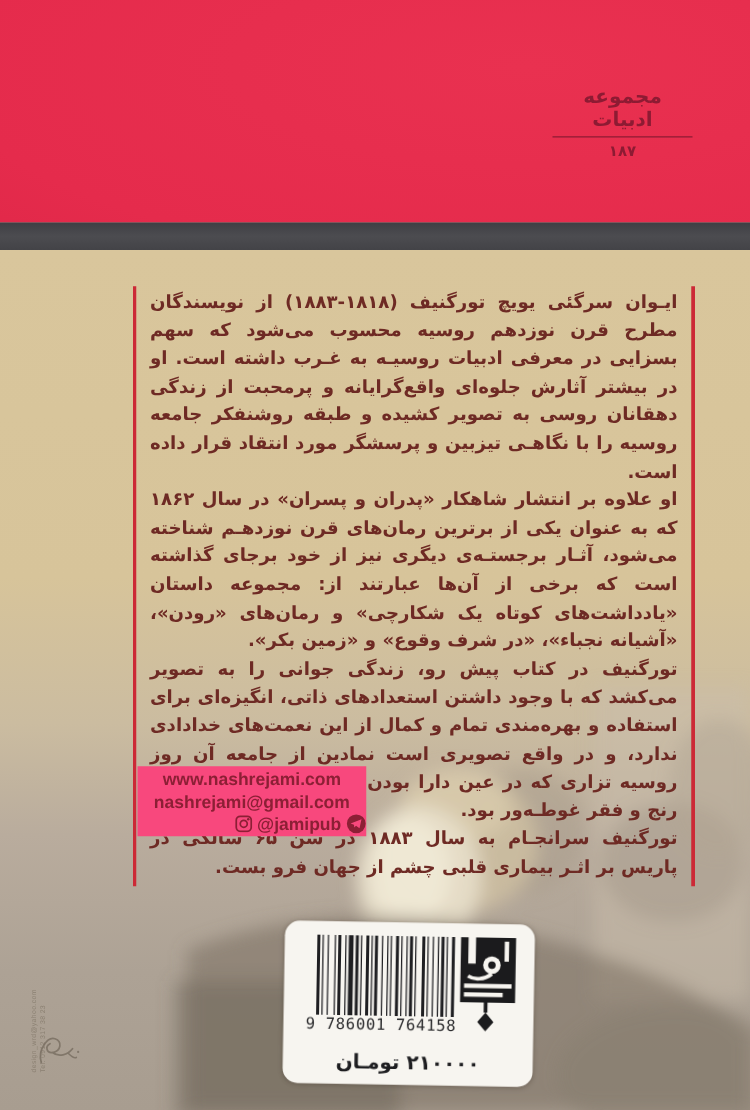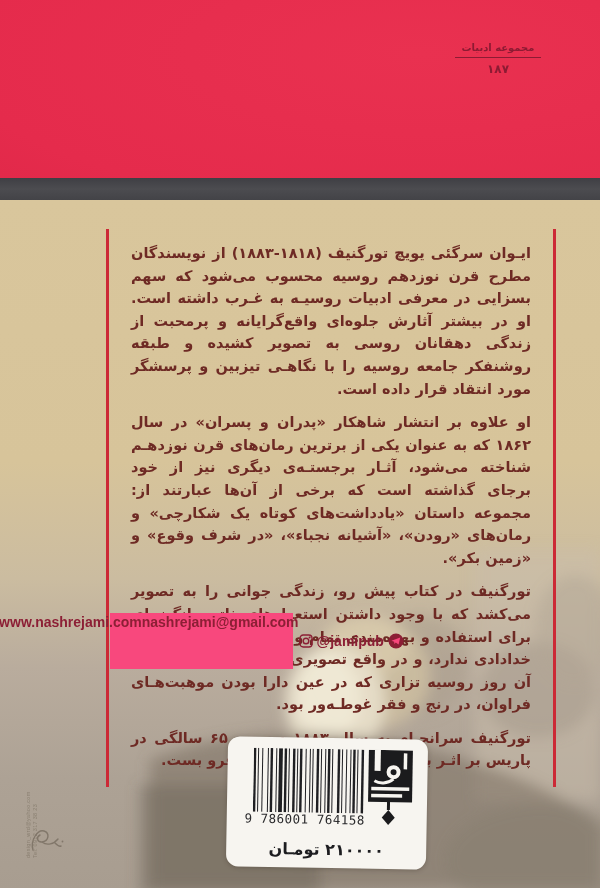--- a/index.html
+++ b/index.html
@@ -11,23 +11,24 @@
   
   .red-band{
     position:absolute;left:0;top:0;width:600px;height:178px;
     background:radial-gradient(140% 160% at 70% 30%, #e93150 0%, #e52b4c 55%, #d82343 100%);
   }
   .series{
     position:absolute;top:36px;right:46px;width:112px;text-align:center;
     color:#8d1b33;
   }
   .series .label{
-    font-size:10px;font-weight:700;letter-spacing:.5px;
+    font-size:16px;font-weight:700;letter-spacing:.5px;
     padding-bottom:4px;border-bottom:1.6px solid #8d1b33;display:inline-block;
     min-width:86px;
+    margin-top:31px;
   }
   .series .number{
     font-size:12px;font-weight:700;margin-top:4px;letter-spacing:4px;
   }
   
   .dark-band{
     position:absolute;left:0;top:178px;width:600px;height:22px;
     background:linear-gradient(180deg,#3f3f44 0%,#4c4c50 50%,#434347 100%);
   }
   
@@ -42,31 +43,31 @@
   
   .blurb-box{
     position:absolute;left:106px;top:229px;width:450px;box-sizing:border-box;
     border-left:3px solid #cc2936;border-right:3px solid #cc2936;
     padding:2px 11px 4px 11px;
     direction:rtl;text-align:justify;
     color:#6e2a24;
     font-size:14.5px;font-weight:700;line-height:22.6px;
     min-height:384px;
   }
-  .blurb-box p{margin:11px;}
+  .blurb-box p{margin:0;}
   
   .contact-box{
     position:absolute;left:110px;top:613px;width:183px;height:56px;
     background:#f8487d;
     color:#8c1f35;text-align:center;
     font-family:"Liberation Sans",sans-serif;font-weight:700;
     font-size:14px;line-height:18px;
-    display:flex;flex-direction:row;justify-content:center;
-  }
-  .contact-box .row{display:flex;align-items:center;justify-content:space-between;gap:4px;}
+    display:flex;flex-direction:column;justify-content:center;
+  }
+  .contact-box .row{display:flex;align-items:center;justify-content:flex-end;gap:4px;}
   .contact-box svg{display:block;}
   
   .credits{
     position:absolute;left:25px;top:858px;width:92px;height:13px;
     transform:rotate(-90deg);transform-origin:0 0;
     font-family:"Liberation Sans",sans-serif;
     font-size:5.5px;line-height:6.5px;color:#8b8072;letter-spacing:.3px;
     white-space:nowrap;
   }
   .signature{position:absolute;left:28px;top:826px;}

